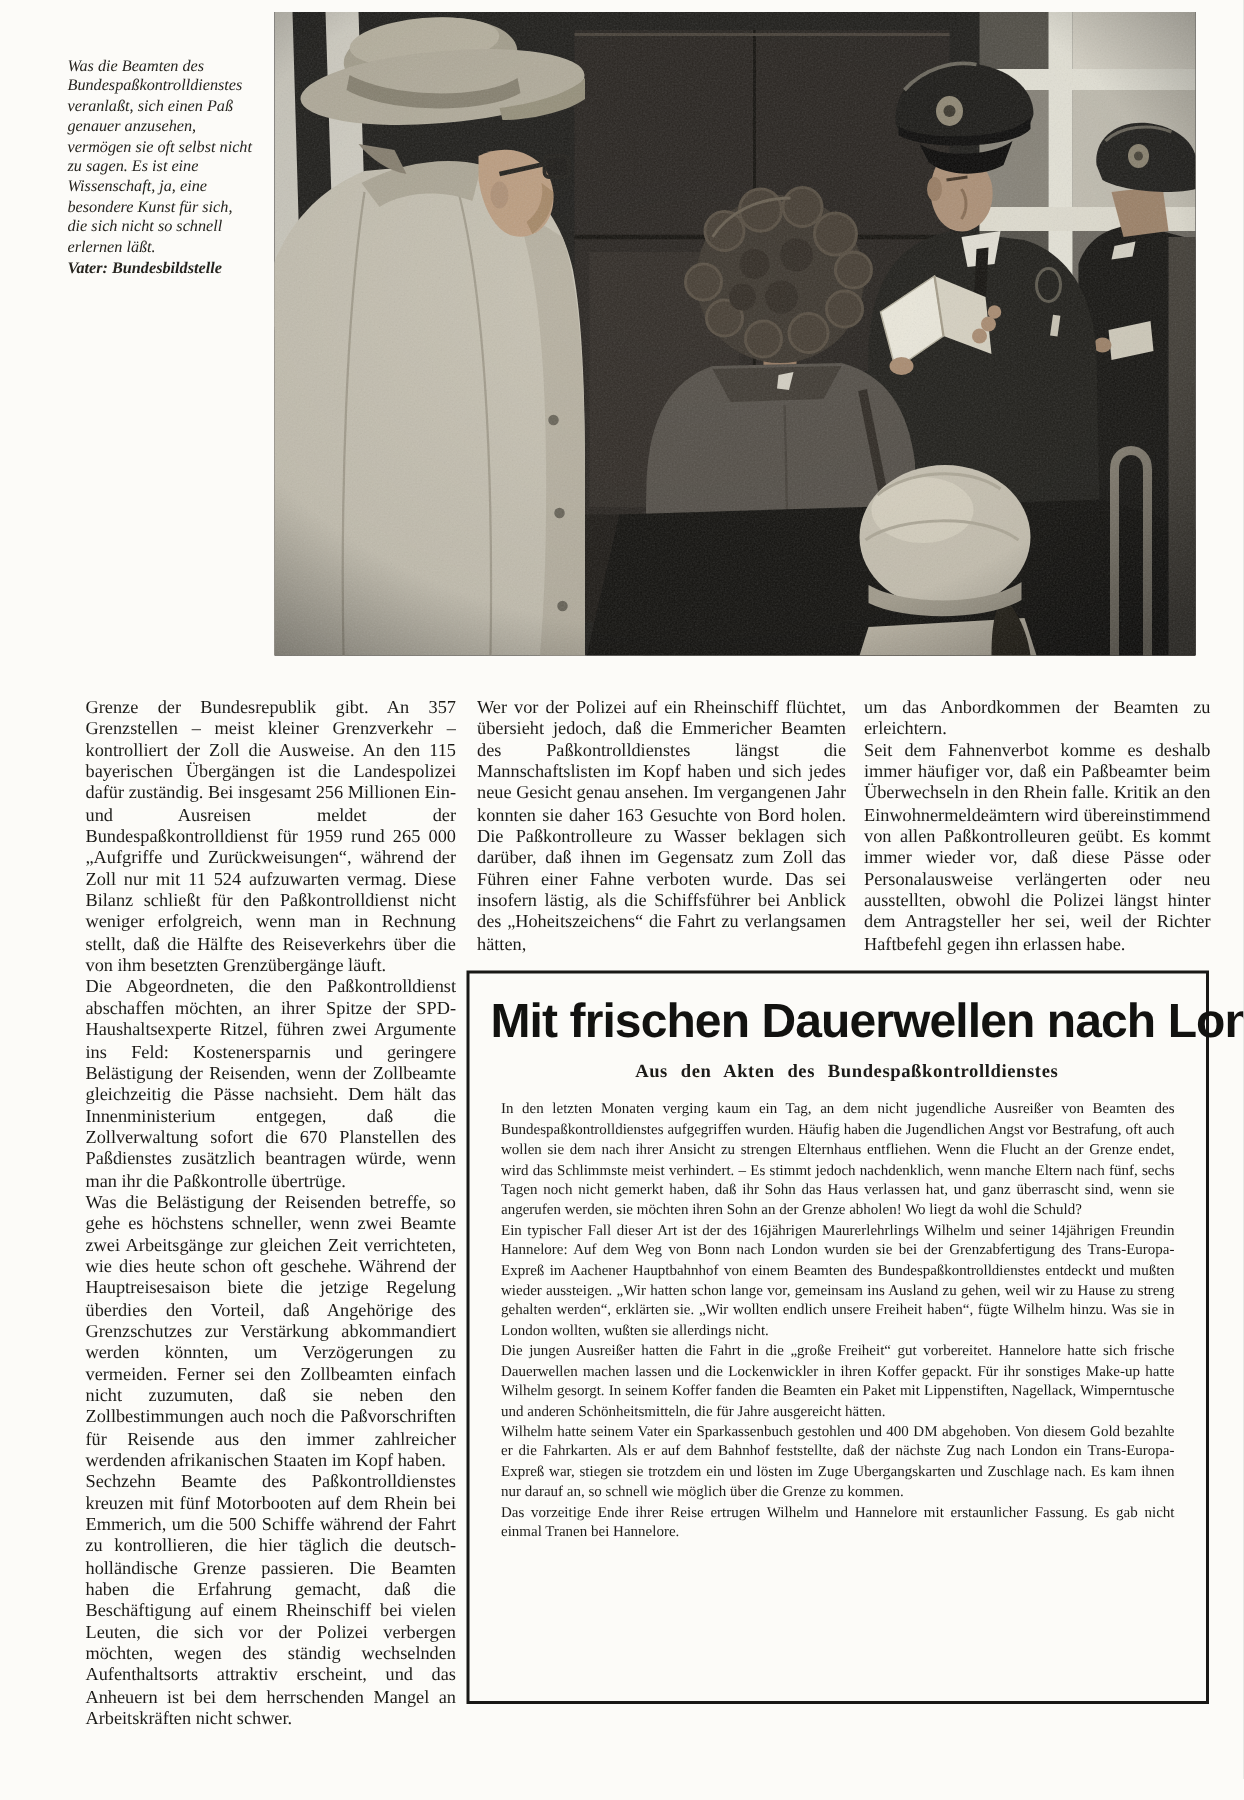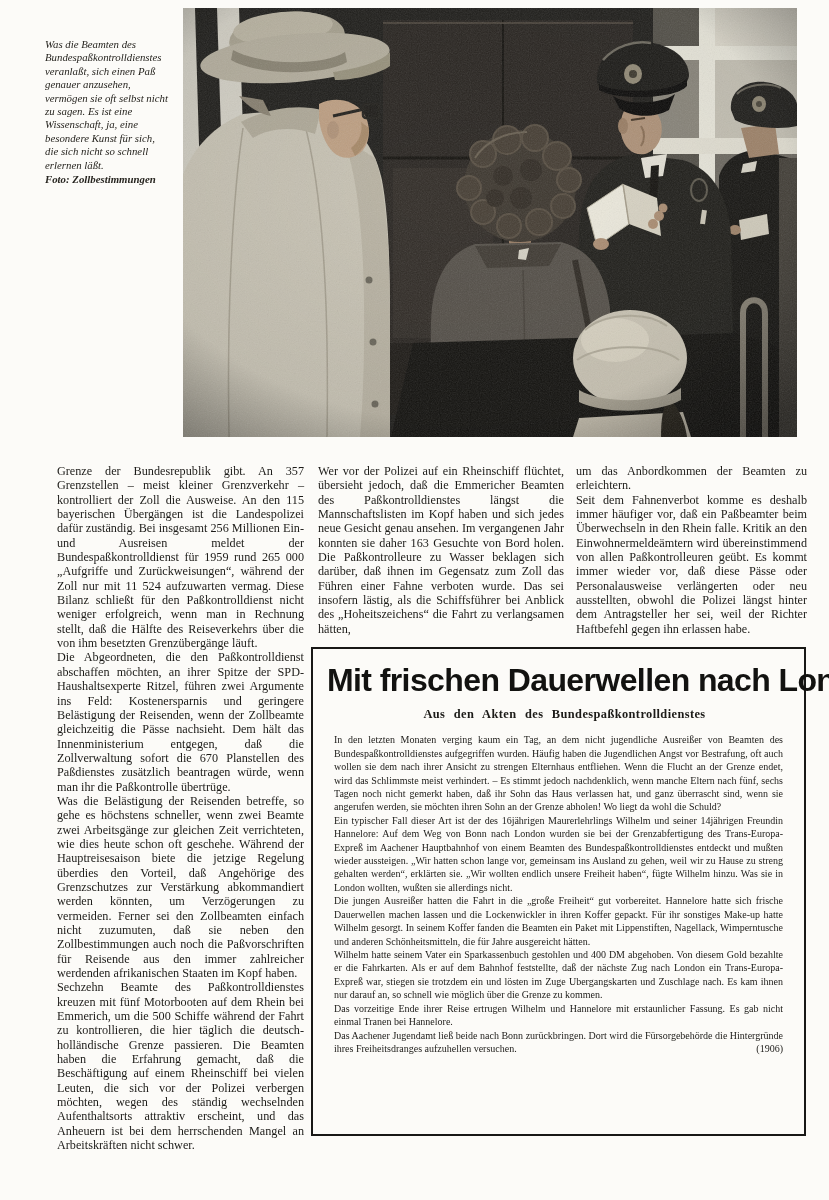--- a/index.html
+++ b/index.html
@@ -55,21 +55,21 @@
   .box-body p, .box-closing p { margin:0; }
   .issue-no { float:right; }
 </style>
 </head>
 <body>
 
 <div class="page">
 
   <div class="caption">
     <p>Was die Beamten des Bundespaßkontrolldienstes veranlaßt, sich einen Paß genauer anzusehen, vermögen sie oft selbst nicht zu sagen. Es ist eine Wissenschaft, ja, eine besondere Kunst für sich, die sich nicht so schnell erlernen läßt.</p>
-    <p class="credit">Foto: Zollbestimmungen</p>
+    <p class="credit">Vater: Bundesbildstelle</p>
   </div>
 
   <div class="photo-frame">
     <svg width="614" height="429" viewBox="0 0 614 429">
       <defs>
         <radialGradient id="vign" cx="45%" cy="42%" r="75%">
           <stop offset="0%" stop-color="#000" stop-opacity="0"></stop>
           <stop offset="72%" stop-color="#000" stop-opacity="0.05"></stop>
           <stop offset="100%" stop-color="#000" stop-opacity="0.42"></stop>
         </radialGradient>
@@ -239,18 +239,15 @@
   <div class="box">
     <h1 class="box-title">Mit frischen Dauerwellen nach London</h1>
     <h2 class="box-subtitle">Aus den Akten des Bundespaßkontrolldienstes</h2>
     <div class="box-body">
         <p>In den letzten Monaten verging kaum ein Tag, an dem nicht jugendliche Ausreißer von Beamten des Bundespaßkontrolldienstes aufgegriffen wurden. Häufig haben die Jugendlichen Angst vor Bestrafung, oft auch wollen sie dem nach ihrer Ansicht zu strengen Elternhaus entfliehen. Wenn die Flucht an der Grenze endet, wird das Schlimmste meist verhindert. – Es stimmt jedoch nachdenklich, wenn manche Eltern nach fünf, sechs Tagen noch nicht gemerkt haben, daß ihr Sohn das Haus verlassen hat, und ganz überrascht sind, wenn sie angerufen werden, sie möchten ihren Sohn an der Grenze abholen! Wo liegt da wohl die Schuld?</p>
         <p>Ein typischer Fall dieser Art ist der des 16jährigen Maurerlehrlings Wilhelm und seiner 14jährigen Freundin Hannelore: Auf dem Weg von Bonn nach London wurden sie bei der Grenzabfertigung des Trans-Europa-Expreß im Aachener Hauptbahnhof von einem Beamten des Bundespaßkontrolldienstes entdeckt und mußten wieder aussteigen. „Wir hatten schon lange vor, gemeinsam ins Ausland zu gehen, weil wir zu Hause zu streng gehalten werden“, erklärten sie. „Wir wollten endlich unsere Freiheit haben“, fügte Wilhelm hinzu. Was sie in London wollten, wußten sie allerdings nicht.</p>
         <p>Die jungen Ausreißer hatten die Fahrt in die „große Freiheit“ gut vorbereitet. Hannelore hatte sich frische Dauerwellen machen lassen und die Lockenwickler in ihren Koffer gepackt. Für ihr sonstiges Make-up hatte Wilhelm gesorgt. In seinem Koffer fanden die Beamten ein Paket mit Lippenstiften, Nagellack, Wimperntusche und anderen Schönheitsmitteln, die für Jahre ausgereicht hätten.</p>
         <p>Wilhelm hatte seinem Vater ein Sparkassenbuch gestohlen und 400 DM abgehoben. Von diesem Gold bezahlte er die Fahrkarten. Als er auf dem Bahnhof feststellte, daß der nächste Zug nach London ein Trans-Europa-Expreß war, stiegen sie trotzdem ein und lösten im Zuge Ubergangskarten und Zuschlage nach. Es kam ihnen nur darauf an, so schnell wie möglich über die Grenze zu kommen.</p>
         <p>Das vorzeitige Ende ihrer Reise ertrugen Wilhelm und Hannelore mit erstaunlicher Fassung. Es gab nicht einmal Tranen bei Hannelore.</p>
       </div>
-    <div class="box-closing">
-      <p><span>Das Aachener Jugendamt ließ beide nach Bonn zurückbringen. Dort wird die Fürsorgebehörde die Hintergründe ihres Freiheitsdranges aufzuhellen versuchen.</span><span class="issue-no">(1906)</span></p>
-    </div>
   </div>
 
 </div>
 
 </body></html>

